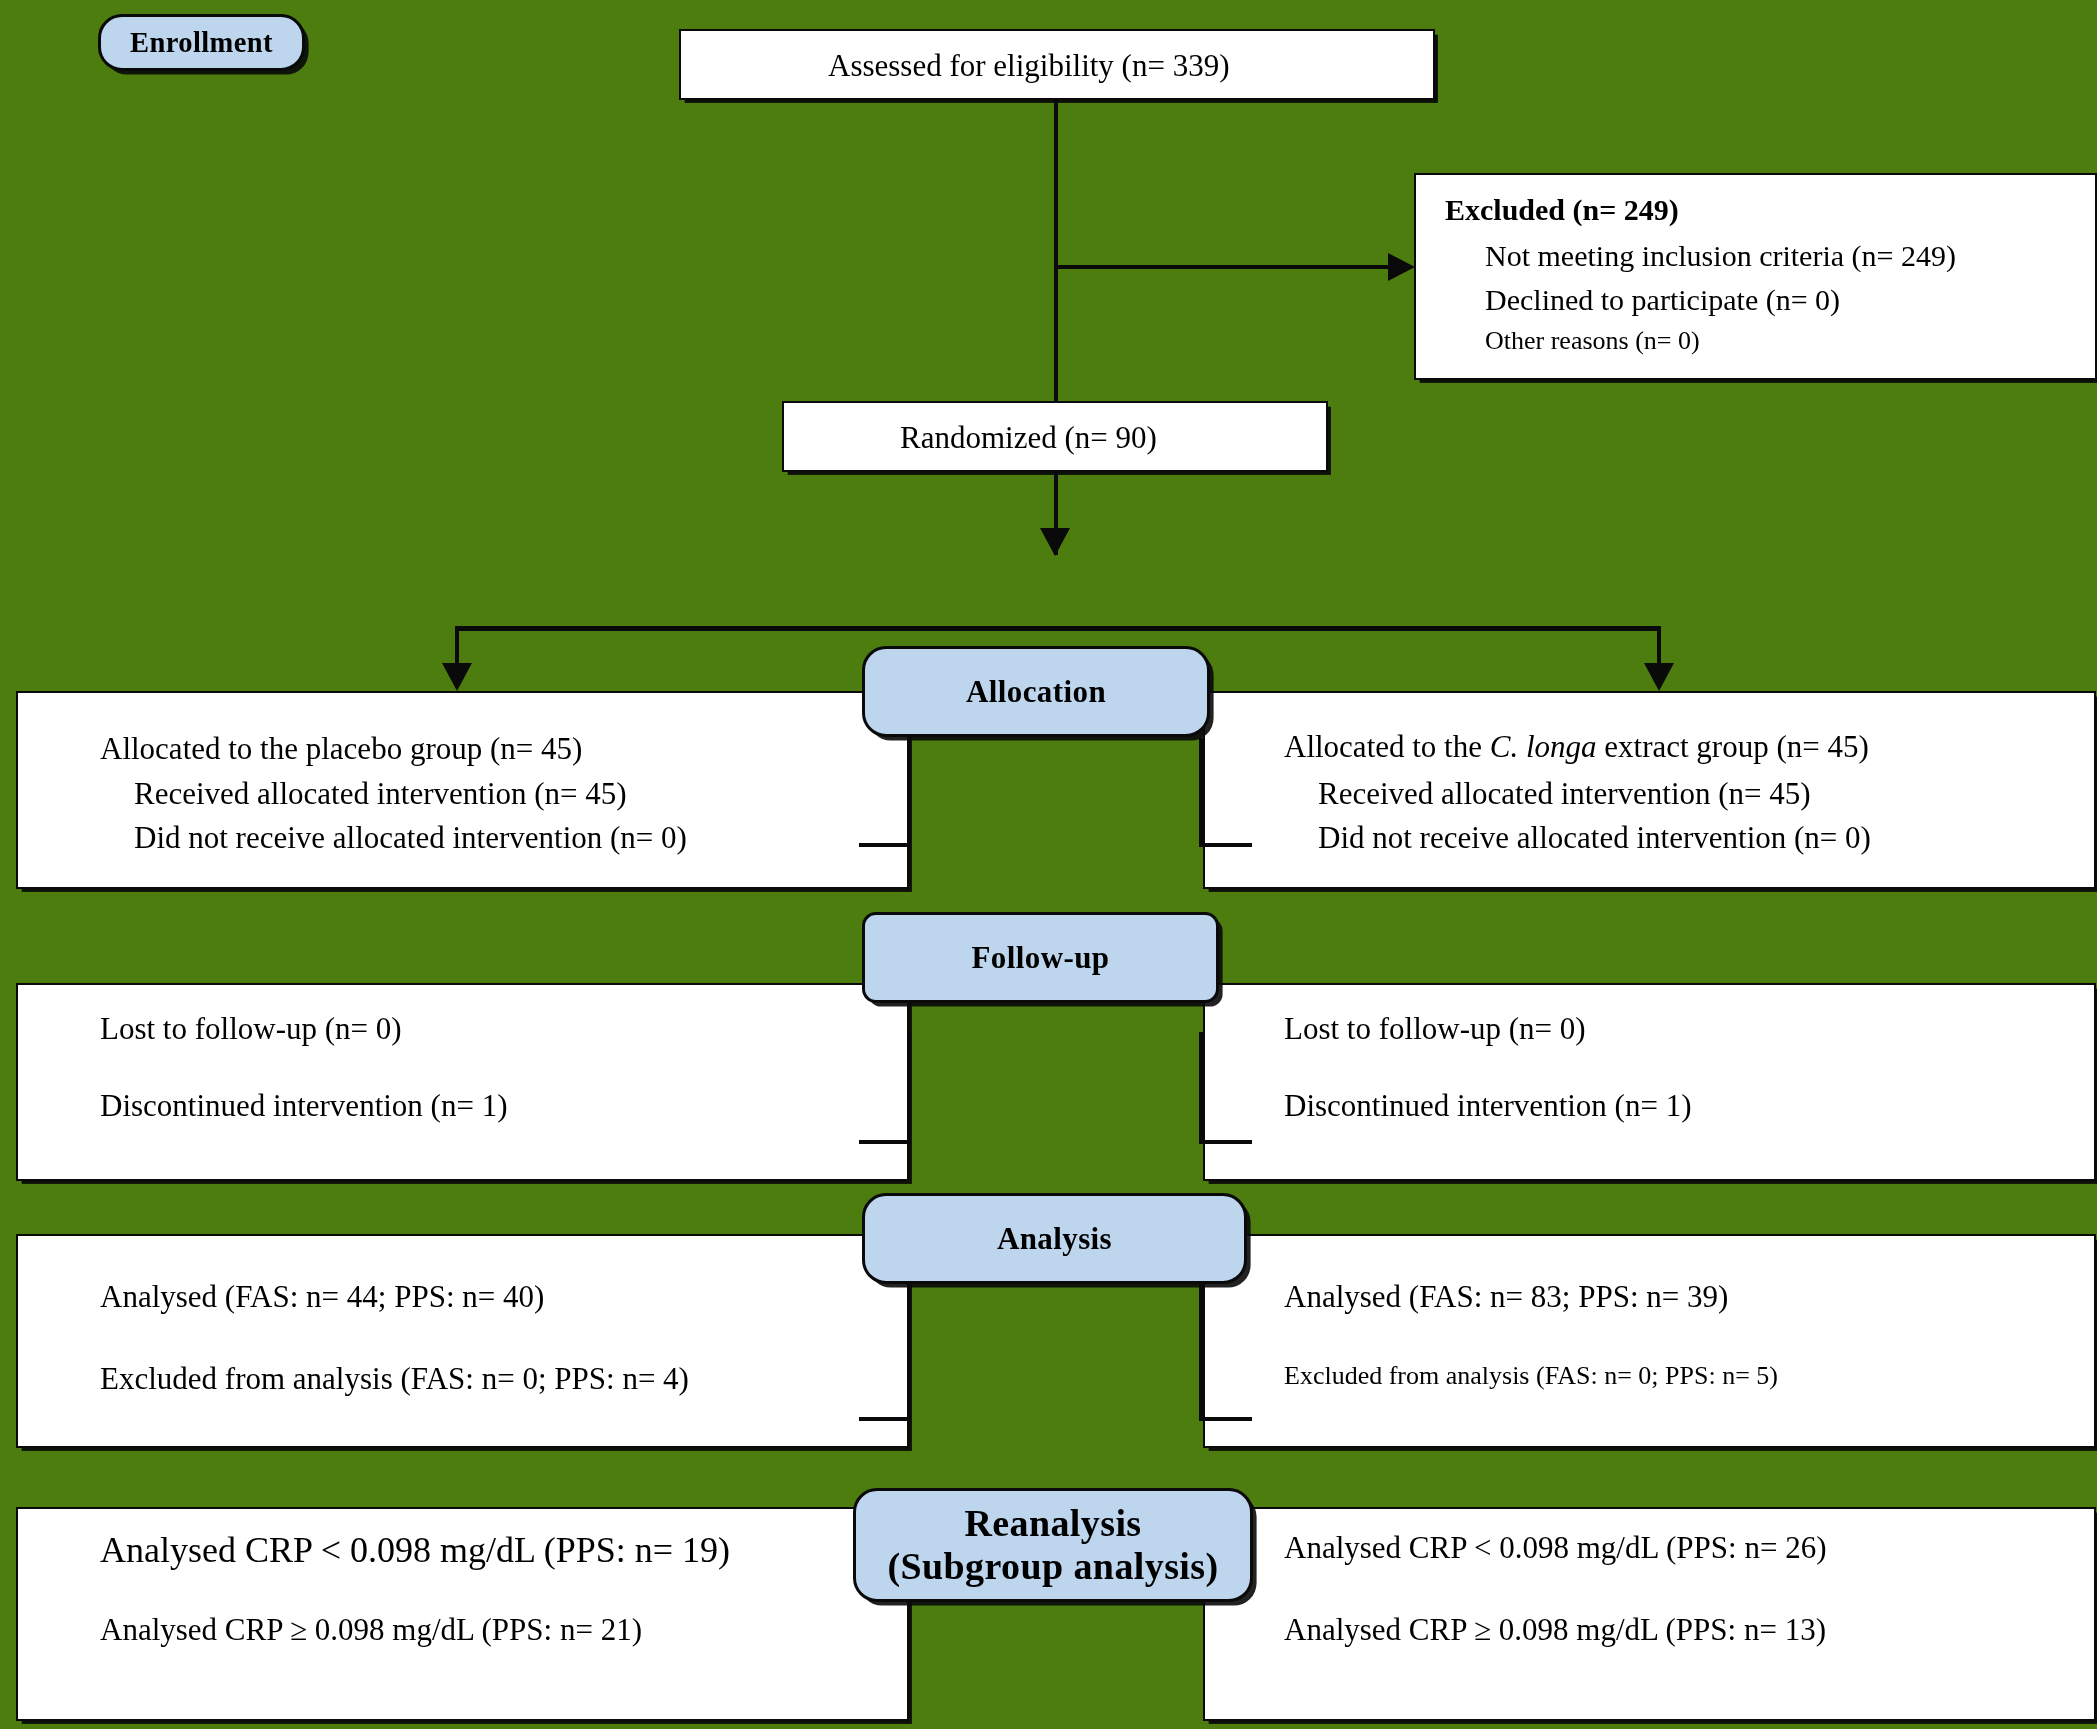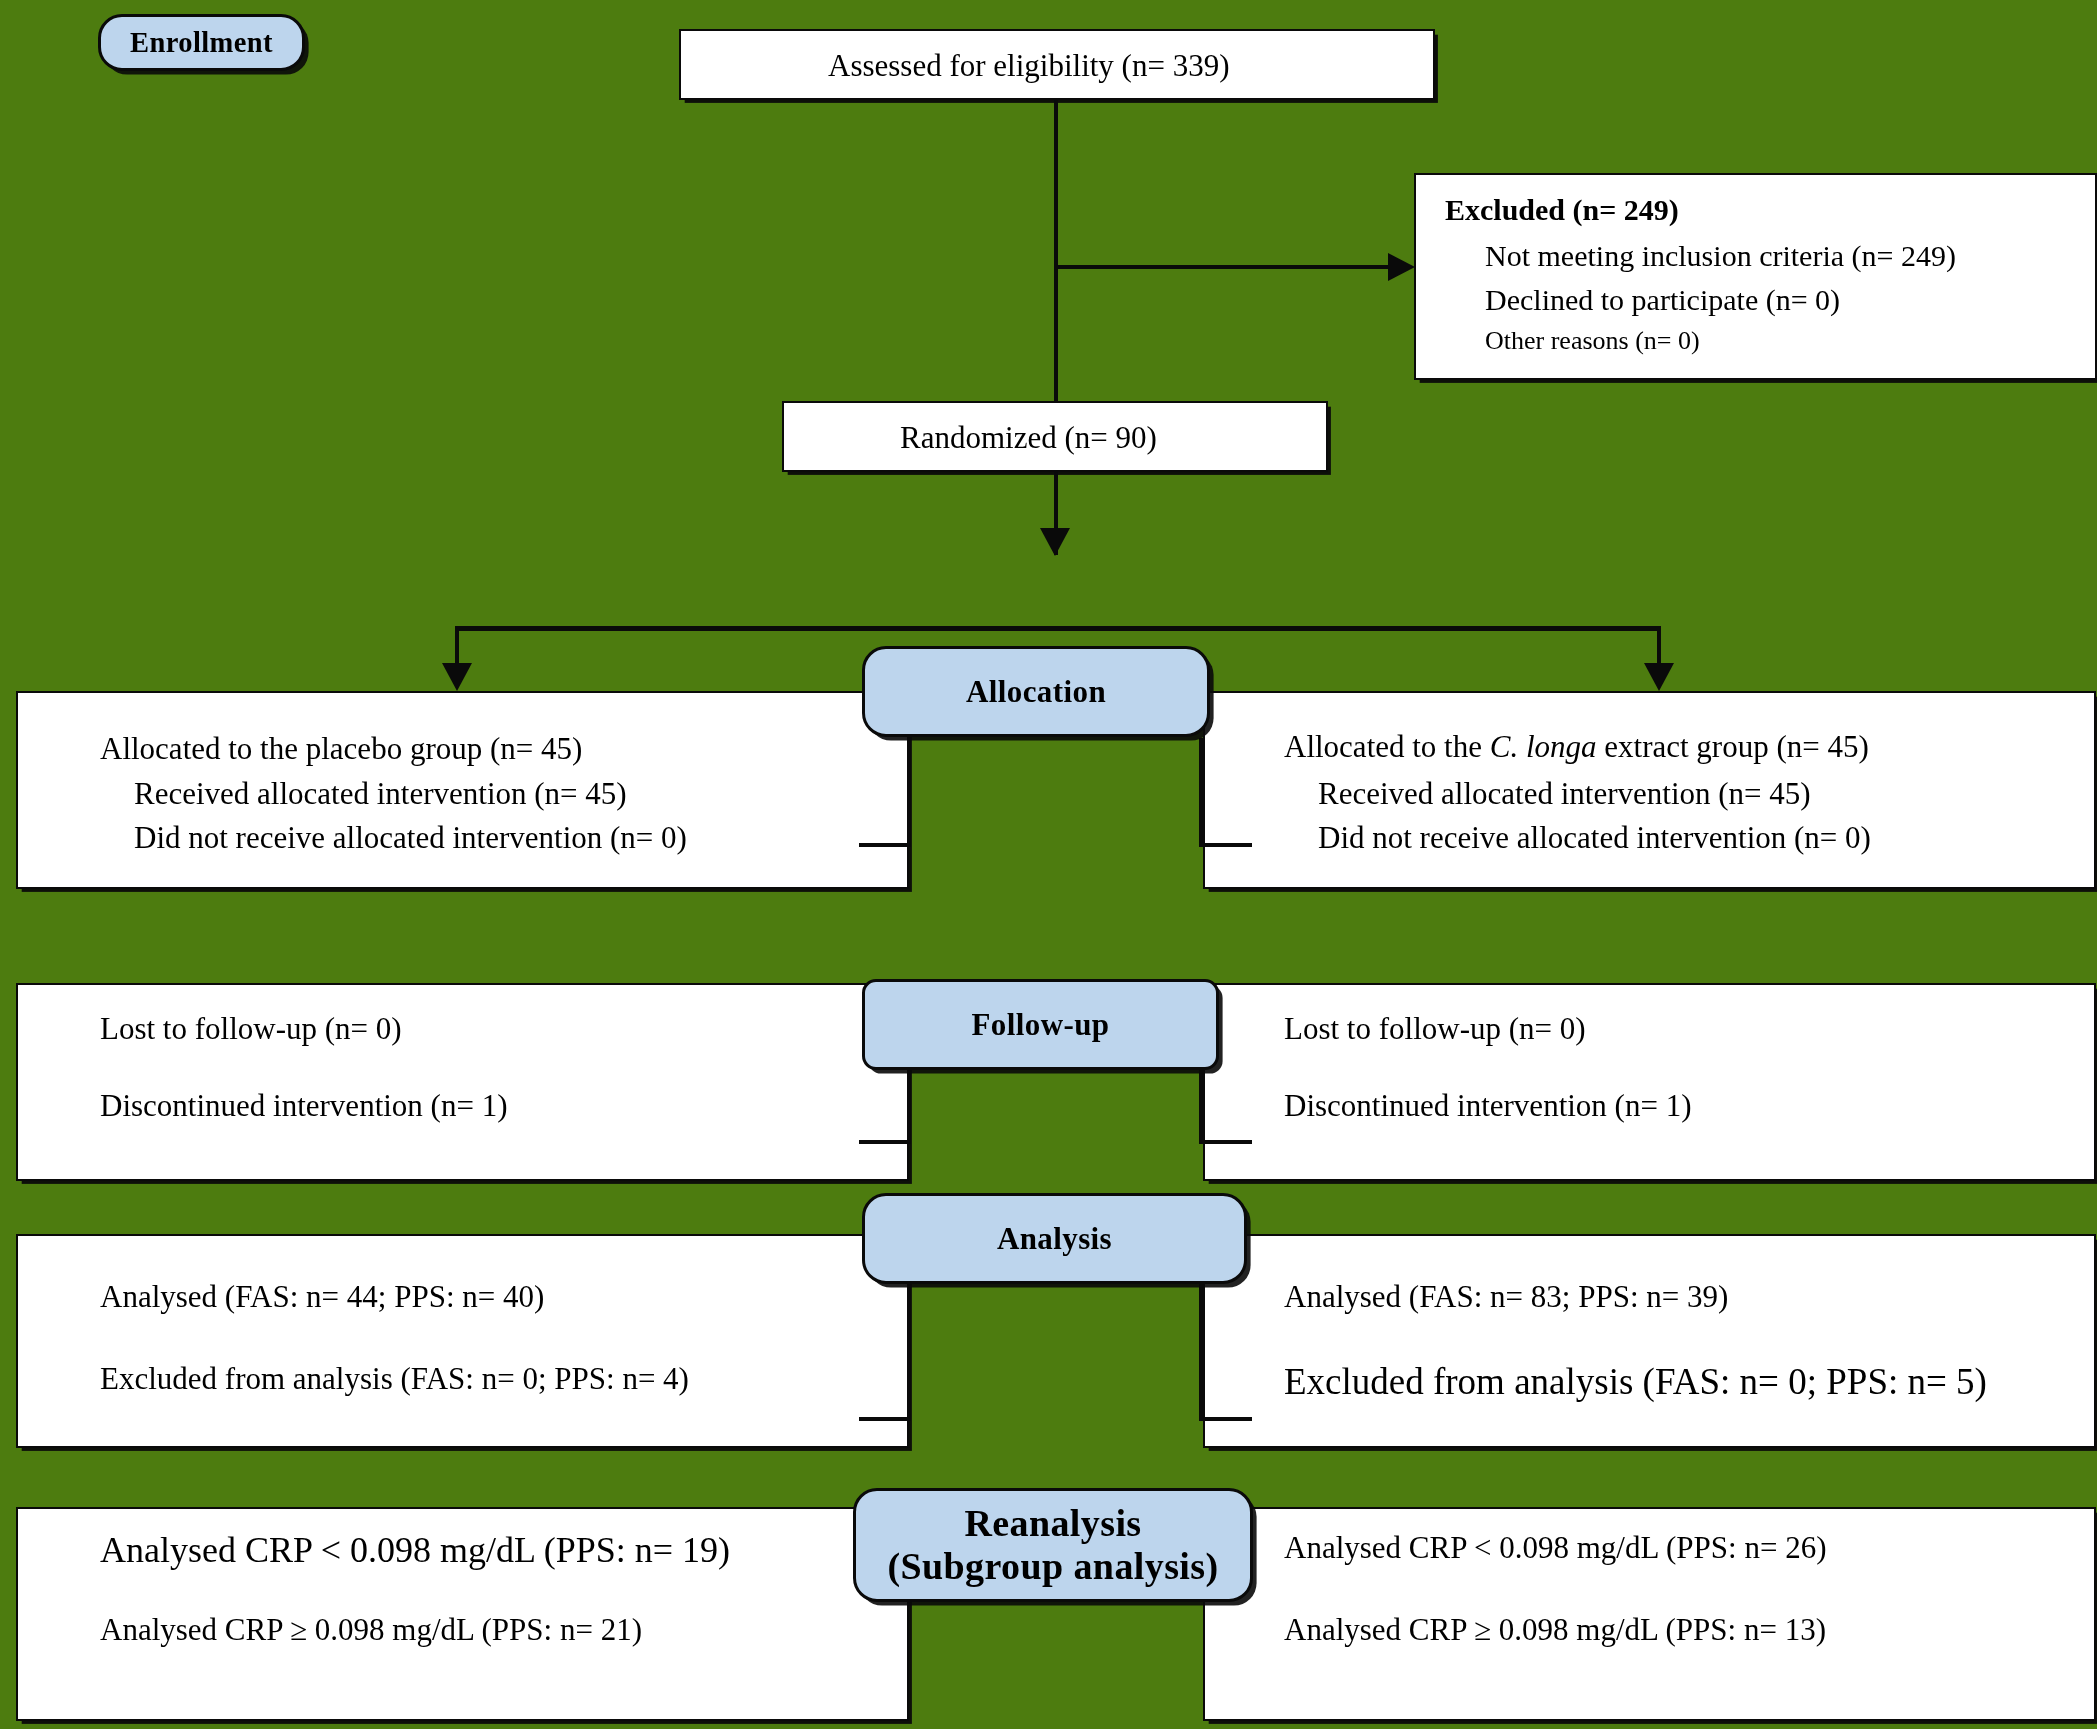--- a/index.html
+++ b/index.html
@@ -127,36 +127,36 @@
   <div class="line-h" style="left:1199px; top:843px; width:53px; height:4.3px;"></div>
 
   <div class="box" style="left:15.7px; top:983px; width:893px; height:198px;"></div>
   <div class="txt" style="left:100px; top:1013px; font-size:31px;">Lost to follow-up  (n= 0)</div>
   <div class="txt" style="left:100px; top:1090px; font-size:31px;">Discontinued  intervention (n= 1)</div>
 
   <div class="box" style="left:1203px; top:983px; width:893px; height:198px;"></div>
   <div class="txt" style="left:1284px; top:1013px; font-size:31px;">Lost to follow-up  (n= 0)</div>
   <div class="txt" style="left:1284px; top:1090px; font-size:31px;">Discontinued  intervention (n= 1)</div>
 
-  <div class="stage" style="left:862px; top:979px; width:357px; height:91px; font-size:31px;border-radius:14px;">
+  <div class="stage" style="left:862px; top:912px; width:357px; height:91px; font-size:31px;border-radius:14px;">
     <span class="stage-label">Follow-up</span>
   </div>
 
   <div class="line-v" style="left:907px; top:1032px; width:4.3px; height:108px;"></div>
   <div class="line-h" style="left:859px; top:1140px; width:52px; height:4.3px;"></div>
   <div class="line-v" style="left:1199px; top:1032px; width:4.3px; height:108px;"></div>
   <div class="line-h" style="left:1199px; top:1140px; width:53px; height:4.3px;"></div>
 
   <div class="box" style="left:15.7px; top:1234px; width:893px; height:214px;"></div>
   <div class="txt" style="left:100px; top:1281px; font-size:31px;text-align:center;">Analysed (FAS: n= 44; PPS: n= 40)</div>
   <div class="txt" style="left:100px; top:1363px; font-size:31px;">Excluded from analysis (FAS: n= 0; PPS: n= 4)</div>
 
   <div class="box" style="left:1203px; top:1234px; width:893px; height:214px;"></div>
   <div class="txt" style="left:1284px; top:1281px; font-size:31px;">Analysed (FAS: n= 83; PPS: n= 39)</div>
-  <div class="txt" style="left:1284px; top:1363px; font-size:37px;">Excluded from analysis (FAS: n= 0; PPS: n= 5)</div>
+  <div class="txt" style="left:1284px; top:1363px; font-size:26px;">Excluded from analysis (FAS: n= 0; PPS: n= 5)</div>
 
   <div class="stage" style="left:862px; top:1193px; width:385px; height:91px; font-size:31px;">
     <span class="stage-label">Analysis</span>
   </div>
 
   <div class="line-v" style="left:907px; top:1284px; width:4.3px; height:133px;"></div>
   <div class="line-h" style="left:859px; top:1417px; width:52px; height:4.3px;"></div>
   <div class="line-v" style="left:1199px; top:1284px; width:4.3px; height:133px;"></div>
   <div class="line-h" style="left:1199px; top:1417px; width:53px; height:4.3px;"></div>
 

